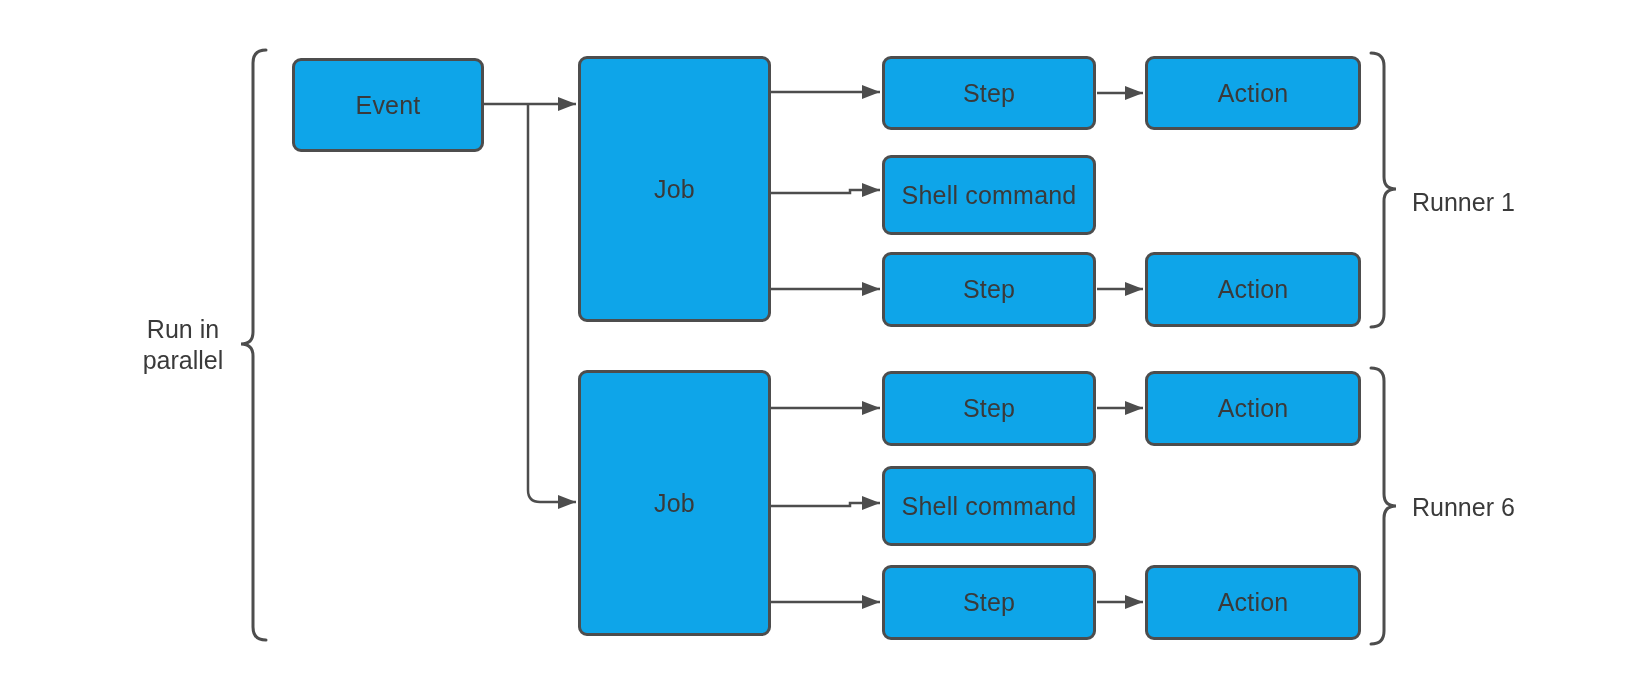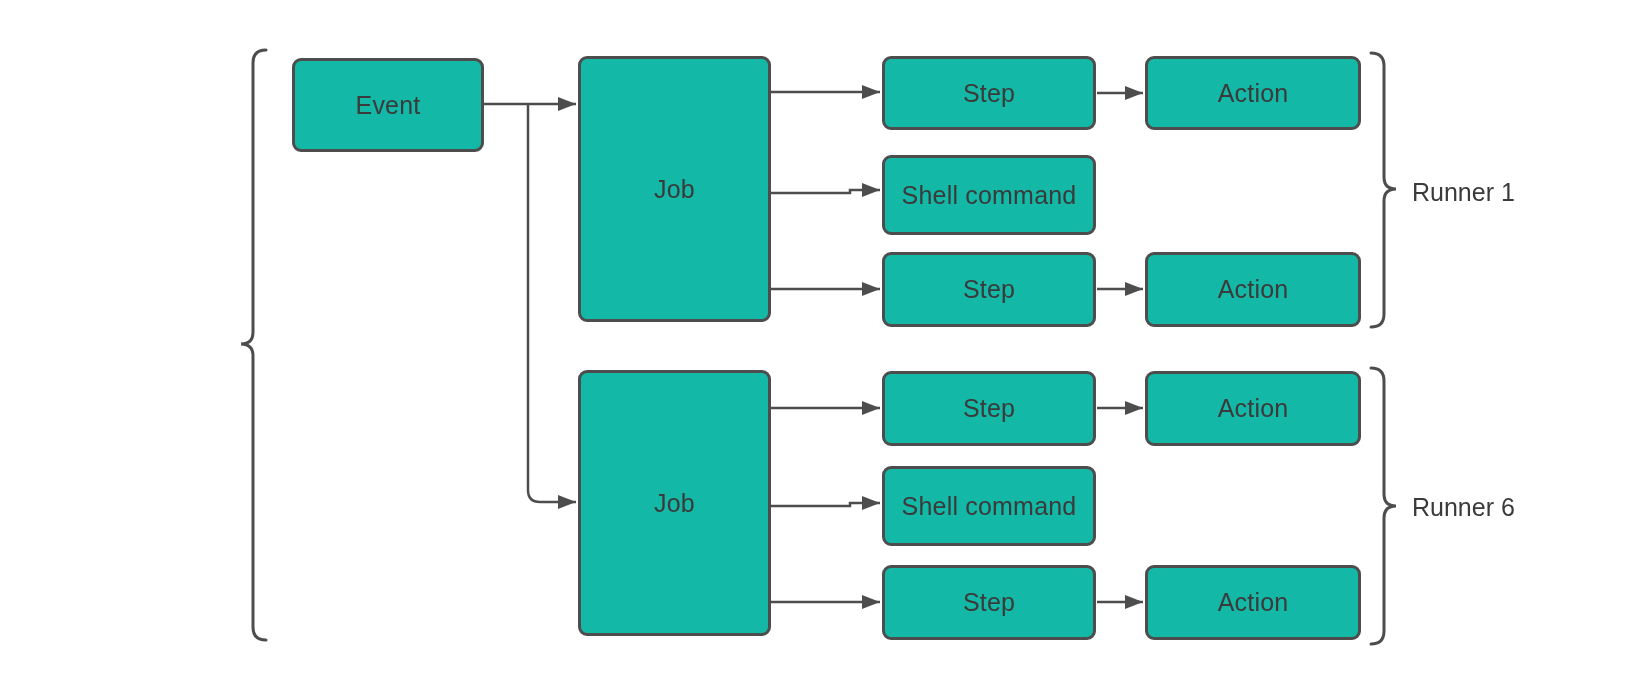--- a/index.html
+++ b/index.html
@@ -14,21 +14,21 @@
   svg.wires {
     position: absolute;
     left: 0; top: 0;
     width: 1639px; height: 700px;
   }
   .node {
     position: absolute;
     box-sizing: border-box;
     border: 3px solid #4d4d4d;
     border-radius: 9px;
-    background: #14b8a6;
+    background: #0ea5e9;
     display: flex;
     align-items: center;
     justify-content: center;
     color: #3a3a3a;
     font-size: 25px;
     letter-spacing: 0.2px;
   }
   .annotation {
     position: absolute;
     color: #3a3a3a;
@@ -46,21 +46,21 @@
   .n-step2  { left: 882px;  top: 252px; width: 214px; height: 75px;  }
   .n-step3  { left: 882px;  top: 371px; width: 214px; height: 75px;  }
   .n-shell2 { left: 882px;  top: 466px; width: 214px; height: 80px;  }
   .n-step4  { left: 882px;  top: 565px; width: 214px; height: 75px;  }
   .n-act1   { left: 1145px; top: 56px;  width: 216px; height: 74px;  }
   .n-act2   { left: 1145px; top: 252px; width: 216px; height: 75px;  }
   .n-act3   { left: 1145px; top: 371px; width: 216px; height: 75px;  }
   .n-act4   { left: 1145px; top: 565px; width: 216px; height: 75px;  }
 
   .lbl-parallel { left: 118px;  top: 314px; width: 130px; }
-  .lbl-runner1  { left: 1412px; top: 177px; }
+  .lbl-runner1  { left: 1412px; top: 187px; }
   .lbl-runner2  { left: 1412px; top: 492px; }
 </style>
 </head>
 <body>
 
 <div class="canvas">
 
   <svg class="wires" viewBox="0 0 1639 700" xmlns="http://www.w3.org/2000/svg">
     <defs>
       <marker id="arrow" markerUnits="userSpaceOnUse" markerWidth="20" markerHeight="16" refX="18" refY="7" orient="auto">
@@ -101,16 +101,17 @@
   <div class="node n-step2">Step</div>
   <div class="node n-act1">Action</div>
   <div class="node n-act2">Action</div>
 
   <div class="node n-step3">Step</div>
   <div class="node n-shell2">Shell command</div>
   <div class="node n-step4">Step</div>
   <div class="node n-act3">Action</div>
   <div class="node n-act4">Action</div>
 
+  <div class="annotation center lbl-parallel">Run in parallel</div>
   <div class="annotation lbl-runner1">Runner 1</div>
   <div class="annotation lbl-runner2">Runner 6</div>
 
 </div>
 
 </body></html>

